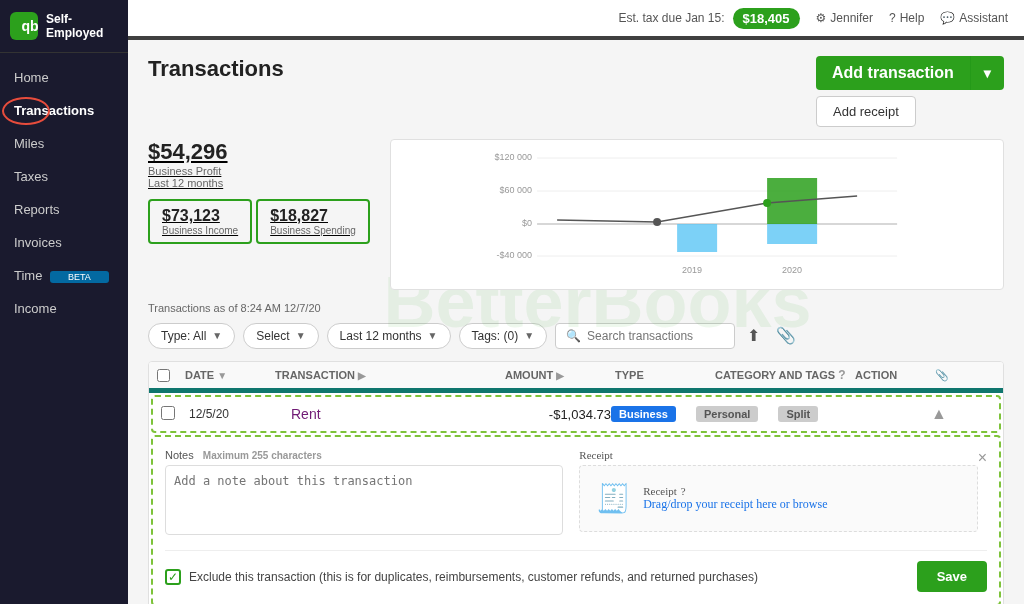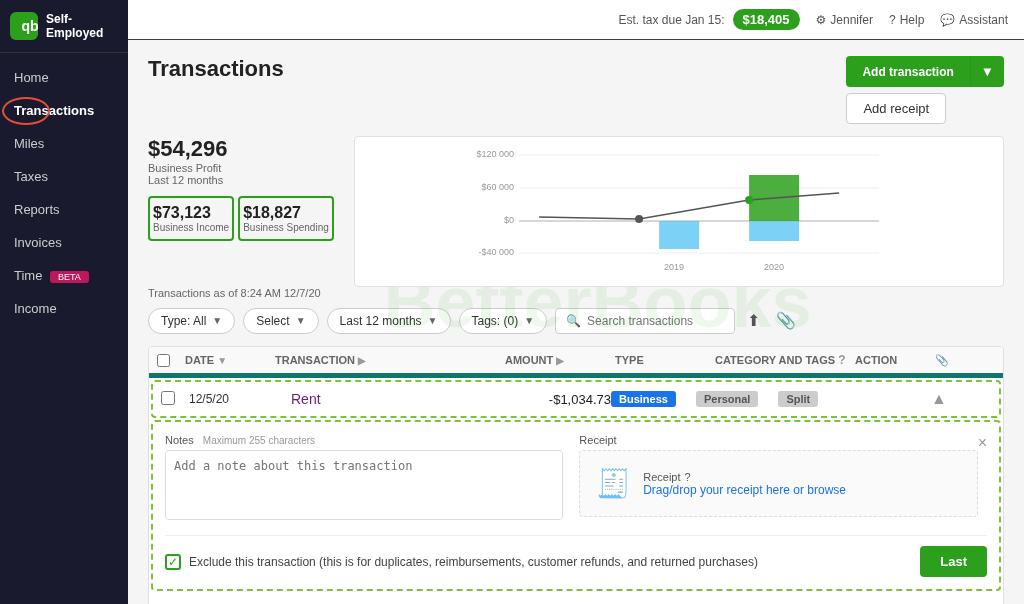--- a/index.html
+++ b/index.html
@@ -48,42 +48,42 @@
       position: absolute;
       left: 2px; top: 50%;
       transform: translateY(-50%);
       width: 48px; height: 28px;
       border: 2px solid #e74c3c;
       border-radius: 50%;
       pointer-events: none;
     }
     .beta-badge {
       display: inline-block;
-      background: #be185d;
+      background: #0369a1;
       color: #fff;
       font-size: 9px;
-      padding: 1px 8px;
+      padding: 1px 18px;
       border-radius: 3px;
       margin-left: 4px;
       vertical-align: middle;
     }
 
     
     .main {
       flex: 1;
       display: flex;
       flex-direction: column;
       overflow: hidden;
       background: #f5f5f5;
     }
 
     
     .topbar {
       background: #fff;
-      border-bottom: 1px solid #404040;
+      border-bottom: 4px solid #404040;
       padding: 0 16px;
       height: 40px;
       display: flex;
       align-items: center;
       justify-content: flex-end;
       gap: 16px;
       flex-shrink: 0;
     }
     .topbar-tax {
       display: flex; align-items: center; gap: 8px; font-size: 12px; color: #555;
@@ -116,21 +116,21 @@
     }
     .page-title { font-size: 22px; font-weight: 600; color: #222; }
 
     .header-actions { display: flex; gap: 0; }
     .btn-add-transaction {
       background: #2ca01c;
       color: #fff;
       border: none;
       padding: 8px 16px;
       border-radius: 4px 0 0 4px;
-      font-size: 12px;
+      font-size: 16px;
       font-weight: 600;
       cursor: pointer;
     }
     .btn-dropdown {
       background: #2ca01c;
       color: #fff;
       border: none;
       border-left: 1px solid #249a18;
       padding: 8px 10px;
       border-radius: 0 4px 4px 0;
@@ -146,30 +146,32 @@
       cursor: pointer;
       margin-left: 0;
       display: block;
       margin-top: 6px;
     }
 
     
     .stats-chart-row {
       display: flex;
       gap: 16px;
+      margin-bottom: 12px;
+      text-decoration: underline;
     }
 
     .stats-left { display: flex; flex-direction: column; gap: 10px; }
     .stat-main { }
     .stat-amount { font-size: 22px; font-weight: 700; color: #222; }
     .stat-label { font-size: 11px; color: #666; }
     .stat-sub-row { display: flex; gap: 0; }
     .stat-sub {
       border: 2px solid #2ca01c;
-      padding: 6px 3px;
+      padding: 6px 12px;
       border-radius: 4px;
       margin-right: 4px;
     }
     .stat-sub .stat-amount { font-size: 16px; color: #222; }
     .stat-sub .stat-label { font-size: 10px; color: #666; }
 
     
     .chart-area {
       flex: 1;
       background: #fff;
@@ -298,21 +300,21 @@
       width: 100%;
       min-height: 70px;
       border: 1px solid #ddd;
       border-radius: 4px;
       padding: 8px;
       font-size: 12px;
       color: #999;
       resize: none;
       outline: none;
     }
-    .receipt-section { display: flex; flex-direction: column; }
+    .receipt-section { display: flex; flex-direction: column; font-family: Liberation Serif, serif; }
     .receipt-section label { font-size: 11px; color: #555; display: block; margin-bottom: 4px; }
     .receipt-drop {
       border: 1px dashed #ddd;
       border-radius: 4px;
       padding: 16px;
       display: flex;
       align-items: center;
       gap: 12px;
       background: #fafafa;
     }
@@ -549,21 +551,21 @@
         <div></div>
         <div class="row-expand">▲</div>
       </div>
 
       <div class="expanded-detail">
         <button class="close-btn">×</button>
         <div class="expanded-grid">
           <div class="notes-section">
             <label>
               <span>Notes</span>
-              <span class="notes-sub" style="margin-left:6px;">Maximum 255 characters</span>
+              <span class="notes-sub" style="margin-left:6px;font-weight:bold;">Maximum 255 characters</span>
             </label>
             <textarea class="notes-textarea" placeholder="Add a note about this transaction" style=""></textarea>
           </div>
           <div class="receipt-section">
             <label>
               <span>Receipt</span>
             </label>
             <div class="receipt-drop">
               <span class="receipt-icon">🧾</span>
               <div>
@@ -577,21 +579,21 @@
                 </div>
               </div>
             </div>
           </div>
         </div>
         <div class="exclude-row">
           <div class="exclude-left">
             <div class="exclude-checkbox">✓</div>
             <span class="exclude-label">Exclude this transaction (this is for duplicates, reimbursements, customer refunds, and returned purchases)</span>
           </div>
-          <button class="btn-save">Last</button>
+          <button class="btn-save">Save</button>
         </div>
       </div>
 
       <div class="table-row">
 
         <div></div>
         <div></div>
 
       </div>
     </div>

